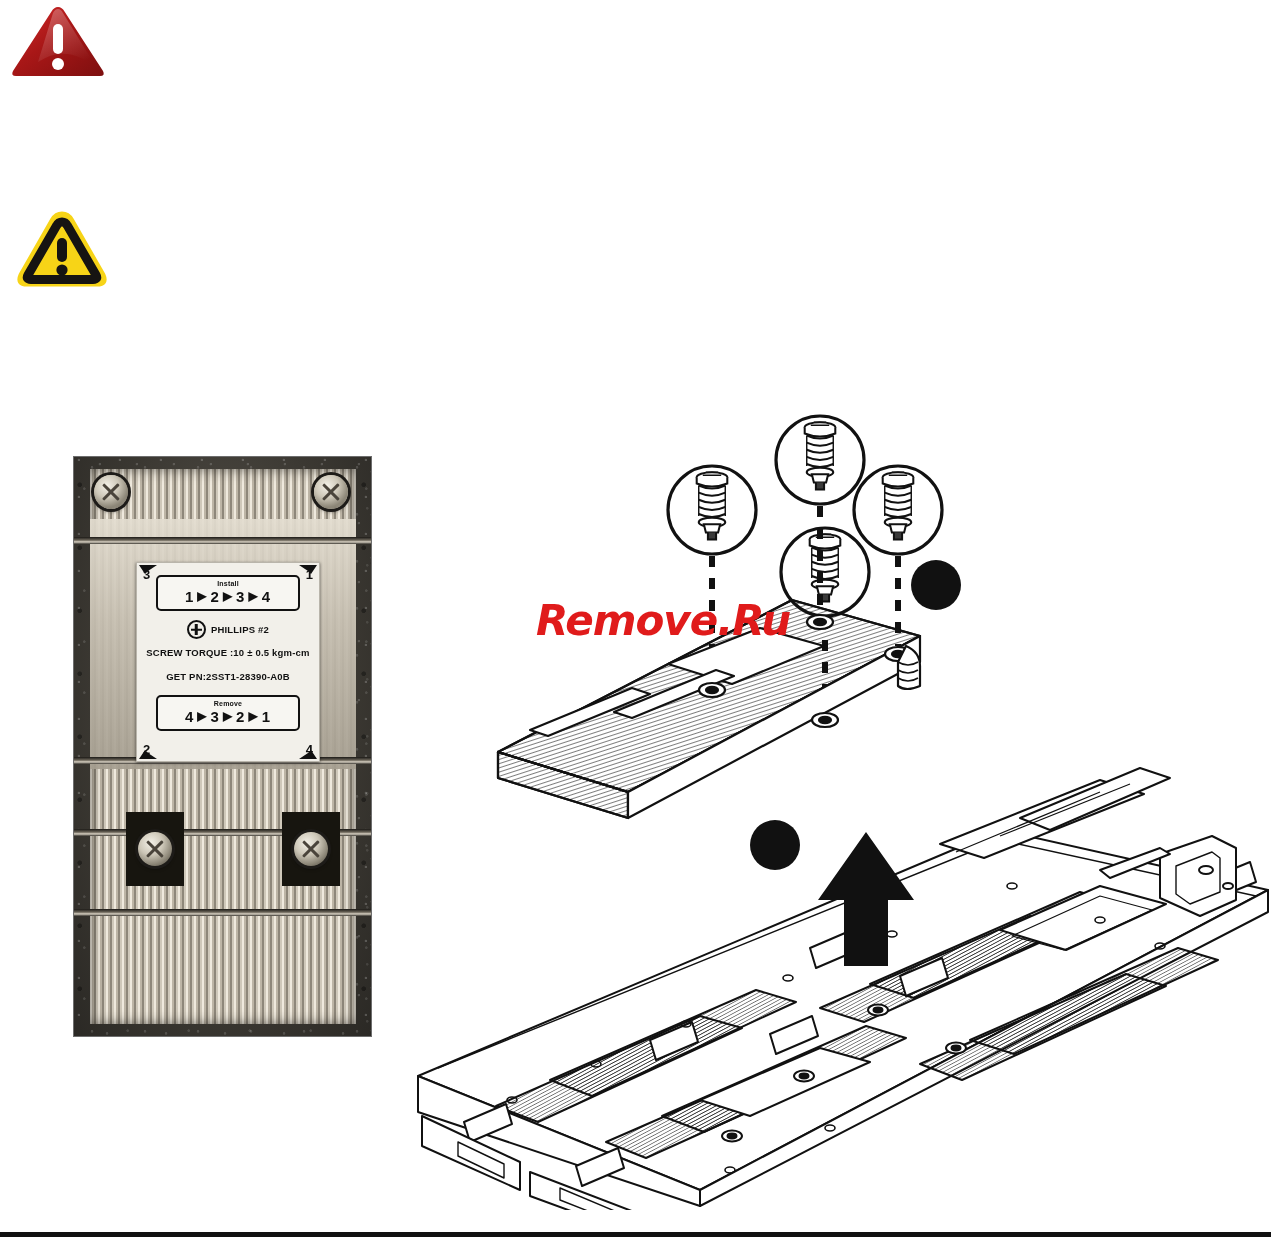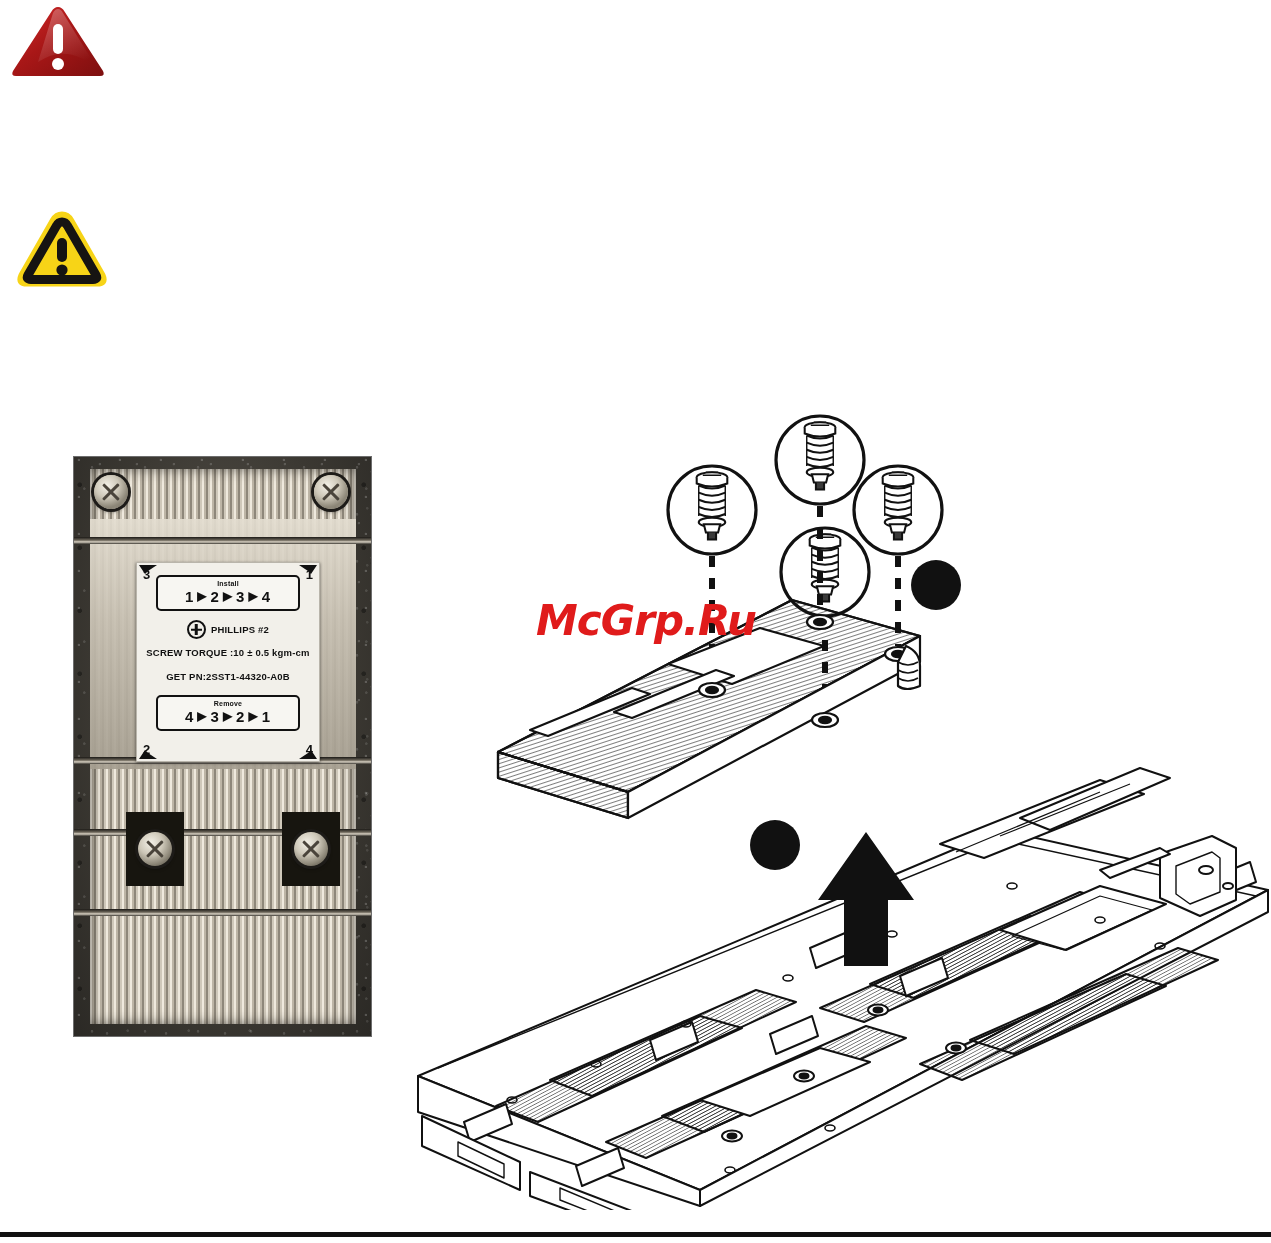--- a/index.html
+++ b/index.html
@@ -171,21 +171,21 @@
         <span>4</span>
       </div>
     </div>
 
     <div class="phillips-row">
       <span class="phil-icon"></span>
       <span class="lbl-line">PHILLIPS #2</span>
     </div>
 
     <div class="lbl-line" style="margin-top:8px">SCREW TORQUE :10 ± 0.5 kgm-cm</div>
-    <div class="lbl-line" style="margin-top:13px">GET PN:2SST1-44320-A0B</div>
+    <div class="lbl-line" style="margin-top:13px">GET PN:2SST1-28390-A0B</div>
 
     <div class="seq-box" style="margin-top:13px">
       <div class="seq-title">Remove</div>
       <div class="seq-row">
         <span>4</span>
         <span class="tri">▶</span>
         <span>3</span>
         <span class="tri">▶</span>
         <span>2</span>
         <span class="tri">▶</span>
@@ -360,15 +360,15 @@
   </g>
 
   <g fill="#111">
     <path d="M418 500 L466 432 L514 500 L488 500 L488 566 L444 566 L444 500 Z"></path>
   </g>
 
   <circle cx="375" cy="445" r="25" fill="#111"></circle>
 </svg>
 </div>
 
-<div class="abs" id="watermark">McGrp.Ru</div>
+<div class="abs" id="watermark">Remove.Ru</div>
 
 <div class="abs" id="footer-rule"></div>
 
 </body></html>

